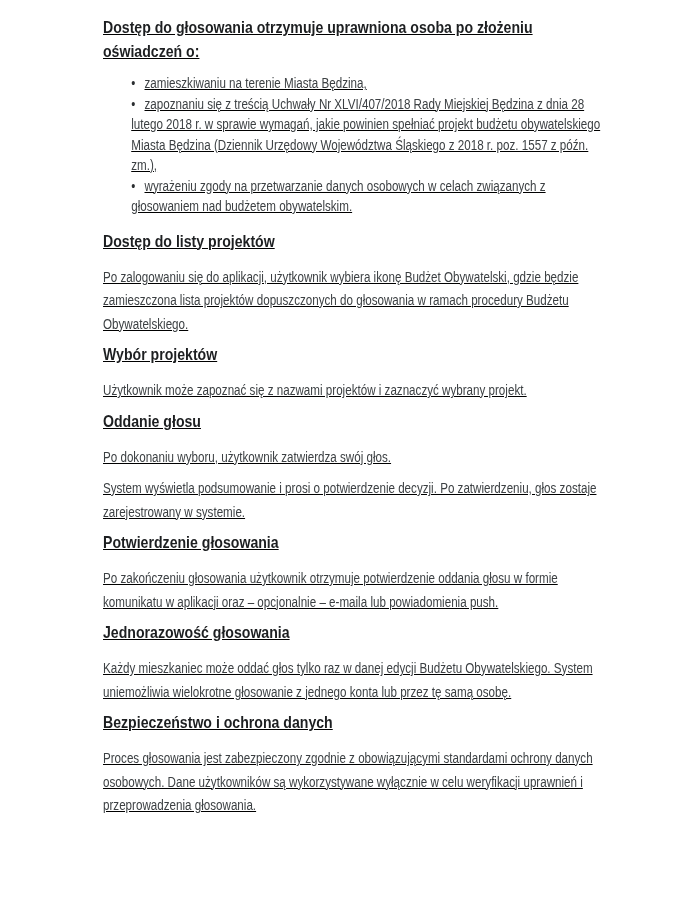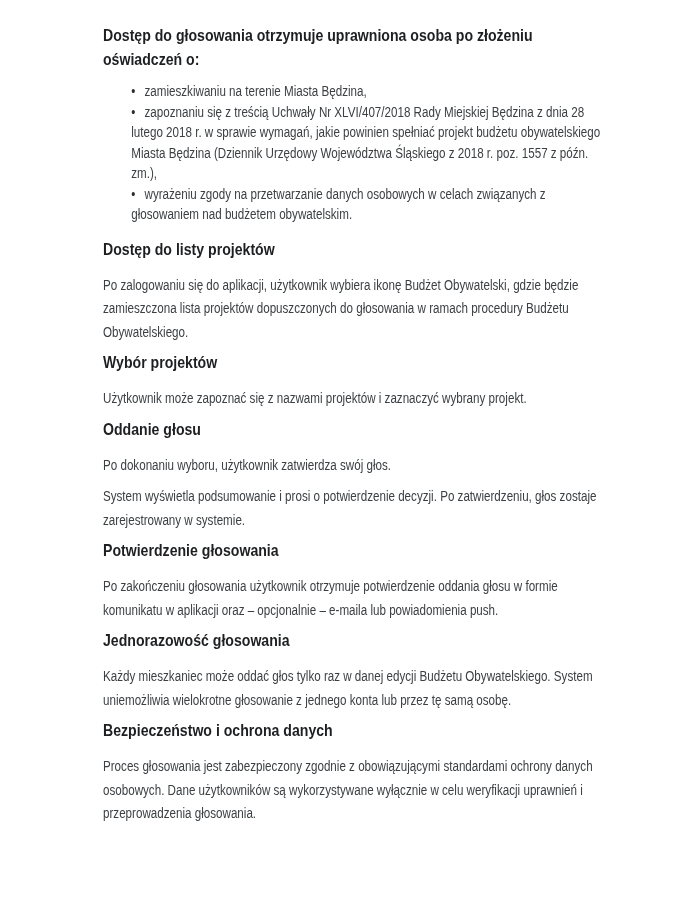--- a/index.html
+++ b/index.html
@@ -6,23 +6,24 @@
     margin: 0;
     padding: 0;
     width: 700px;
     height: 900px;
     background: #ffffff;
     overflow: hidden;
     font-family: "Liberation Sans", "DejaVu Sans", sans-serif;
   }
   .page {
     box-sizing: border-box;
-    padding: 24px 0 0 103px;
+    padding: 16px 0 0 103px;
     width: 700px;
     height: 900px;
+    text-decoration: underline;
   }
   
   .condense {
     width: 600px;
     transform: scaleX(0.83);
     transform-origin: left top;
   }
   h1 {
     font-size: 17px;
     line-height: 24px;

